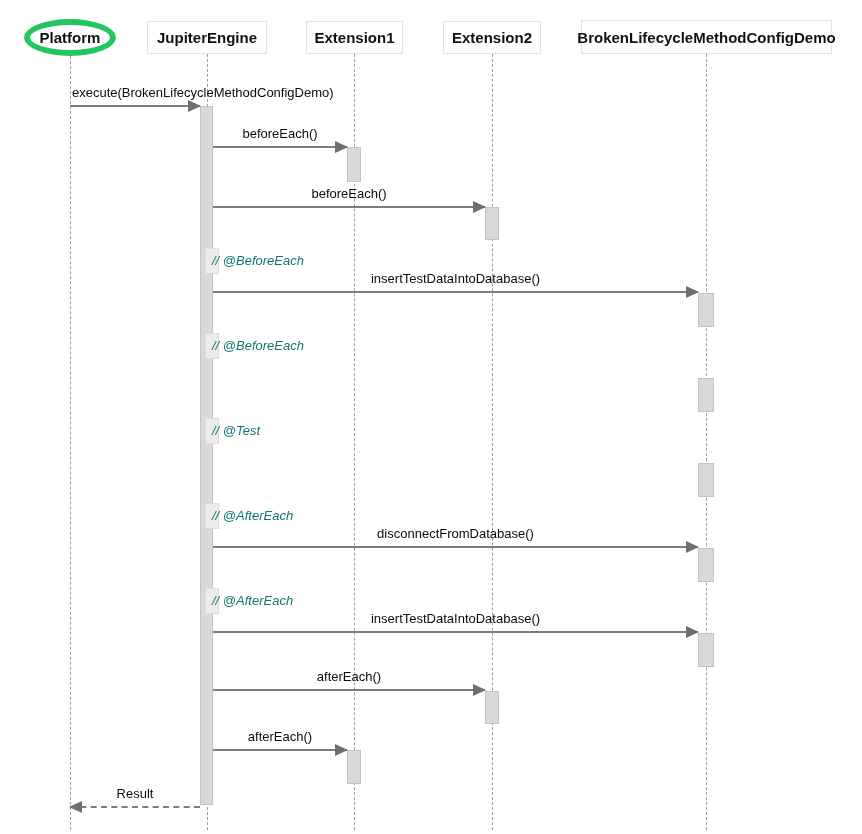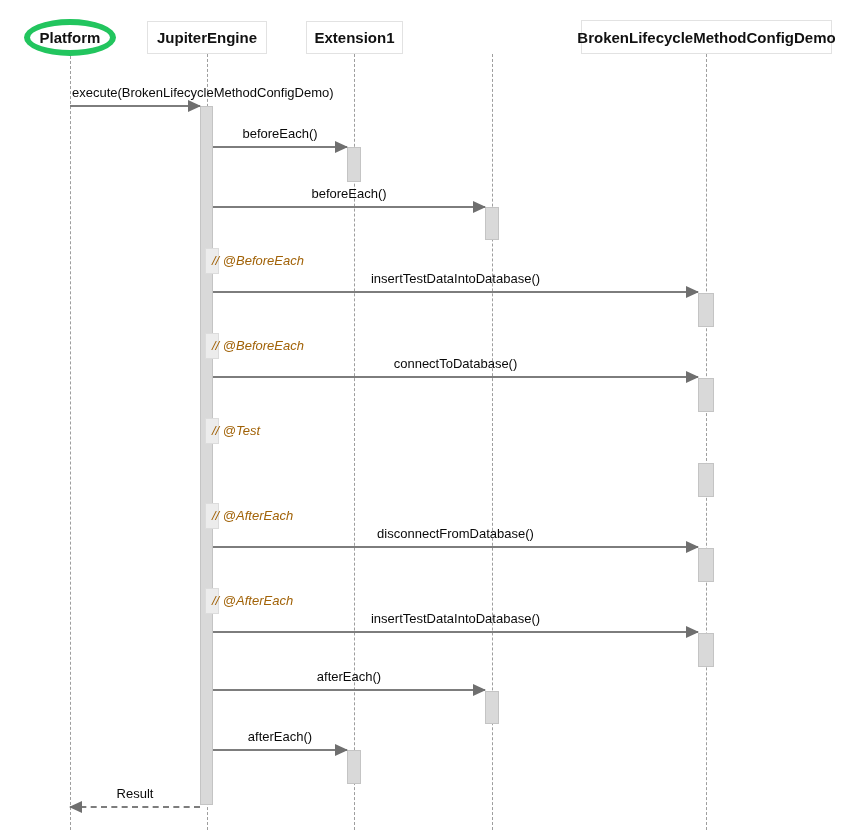--- a/index.html
+++ b/index.html
@@ -90,21 +90,21 @@
     font-size: 13px;
     color: #0a0a0a;
     white-space: nowrap;
   }
   .msg-label.align-left { text-align: right; left: 2px; right: auto; }
   
   .comment {
     position: absolute;
     font-size: 13px;
     font-style: italic;
-    color: #a16207;
+    color: #0f766e;
     white-space: nowrap;
     z-index: 4;
   }
 </style>
 </head>
 <body>
 
 <div id="diagram">
 
   <div class="lifeline" style="left:70px; top:56px; height:774px;"></div>
@@ -115,20 +115,23 @@
 
   <div class="participant-ellipse" style="left:24px; top:19px; width:92px; height:37px;">
     <span>Platform</span>
   </div>
   <div class="participant-box" style="left:147px; top:21px; width:120px; height:33px;">
     <span>JupiterEngine</span>
   </div>
   <div class="participant-box" style="left:306px; top:21px; width:97px; height:33px;">
     <span>Extension1</span>
   </div>
+  <div class="participant-box" style="left:443px; top:21px; width:98px; height:33px;">
+    <span>Extension2</span>
+  </div>
   <div class="participant-box" style="left:581px; top:20px; width:251px; height:34px;">
     <span>BrokenLifecycleMethodConfigDemo</span>
   </div>
 
   <div class="activation" style="left:200px; top:106px; width:13px; height:699px;"></div>
 
   <div class="activation-nub" style="left:205px; top:248px; width:14px; height:26px;"></div>
   <div class="activation-nub" style="left:205px; top:333px; width:14px; height:26px;"></div>
   <div class="activation-nub" style="left:205px; top:418px; width:14px; height:26px;"></div>
   <div class="activation-nub" style="left:205px; top:503px; width:14px; height:26px;"></div>
@@ -165,25 +168,20 @@
   </div>
 
   <div class="comment" style="left:212px; top:253px;">// @BeforeEach</div>
   <div class="msg" style="left:213px; top:285px; width:485px;">
     <div class="msg-label">insertTestDataIntoDatabase()</div>
     <div class="msg-line"></div>
     <div class="msg-head-right"></div>
   </div>
 
   <div class="comment" style="left:212px; top:338px;">// @BeforeEach</div>
-  <div class="msg" style="left:213px; top:370px; width:485px;">
-    <div class="msg-label">connectToDatabase()</div>
-    <div class="msg-line"></div>
-    <div class="msg-head-right"></div>
-  </div>
 
   <div class="comment" style="left:212px; top:423px;">// @Test</div>
 
   <div class="comment" style="left:212px; top:508px;">// @AfterEach</div>
   <div class="msg" style="left:213px; top:540px; width:485px;">
     <div class="msg-label">disconnectFromDatabase()</div>
     <div class="msg-line"></div>
     <div class="msg-head-right"></div>
   </div>
 

